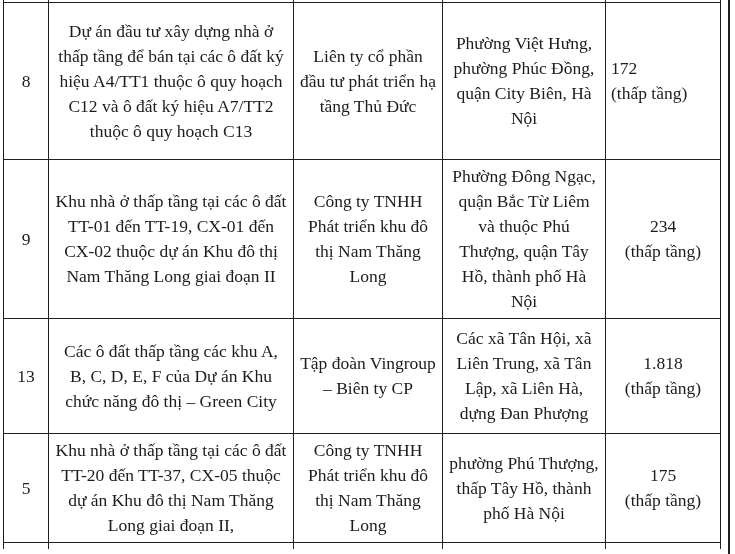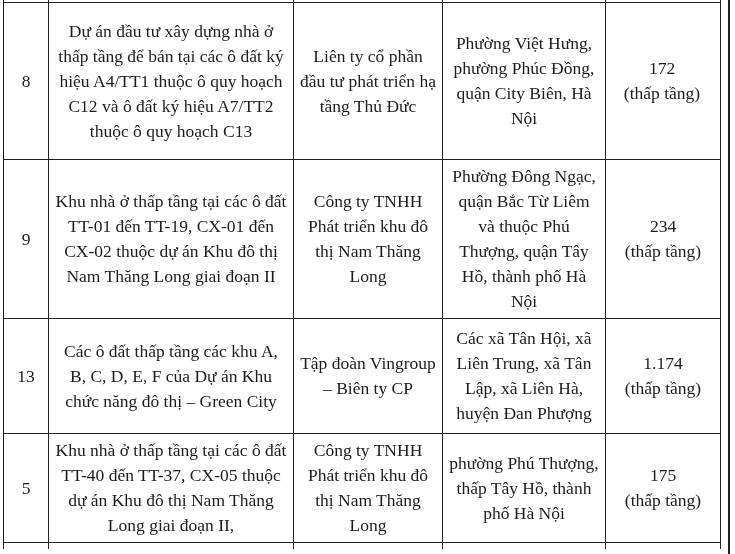--- a/index.html
+++ b/index.html
@@ -59,21 +59,21 @@
     height: 6px;
     padding: 0;
   }
   tr.r8  { height: 157px; }
   tr.r9  { height: 159px; }
   tr.r10 { height: 115px; }
   tr.r11 { height: 109px; }
   td.c-qty .qty-num,
   td.c-qty .qty-note { display: block; }
   td.qty-right {
-    text-align: center;
+    text-align: left;
     padding-right: 7px;
   }
 </style>
 </head>
 <body>
 
 <div class="page">
 
   <table class="tbl">
     <colgroup>
@@ -112,30 +112,30 @@
       <td class="c-qty">
         <span class="qty-num">234</span>
         <span class="qty-note">(thấp tầng)</span>
       </td>
     </tr>
 
     <tr class="r10">
       <td class="c-stt">13</td>
       <td class="c-project">Các ô đất thấp tầng các khu A, B, C, D, E, F của Dự án Khu chức năng đô thị – Green City</td>
       <td class="c-investor">Tập đoàn Vingroup – Biên ty CP</td>
-      <td class="c-location">Các xã Tân Hội, xã Liên Trung, xã Tân Lập, xã Liên Hà, huyện Đan Phượng</td>
+      <td class="c-location">Các xã Tân Hội, xã Liên Trung, xã Tân Lập, xã Liên Hà, dựng Đan Phượng</td>
       <td class="c-qty">
-        <span class="qty-num">1.174</span>
+        <span class="qty-num">1.818</span>
         <span class="qty-note">(thấp tầng)</span>
       </td>
     </tr>
 
     <tr class="r11">
       <td class="c-stt">5</td>
-      <td class="c-project">Khu nhà ở thấp tầng tại các ô đất TT-40 đến TT-37, CX-05 thuộc dự án Khu đô thị Nam Thăng Long giai đoạn II,</td>
+      <td class="c-project">Khu nhà ở thấp tầng tại các ô đất TT-20 đến TT-37, CX-05 thuộc dự án Khu đô thị Nam Thăng Long giai đoạn II,</td>
       <td class="c-investor">Công ty TNHH Phát triển khu đô thị Nam Thăng Long</td>
       <td class="c-location">phường Phú Thượng, thấp Tây Hồ, thành phố Hà Nội</td>
       <td class="c-qty">
         <span class="qty-num">175</span>
         <span class="qty-note">(thấp tầng)</span>
       </td>
     </tr>
 
     <tr class="sliver-bottom">
       <td></td>

